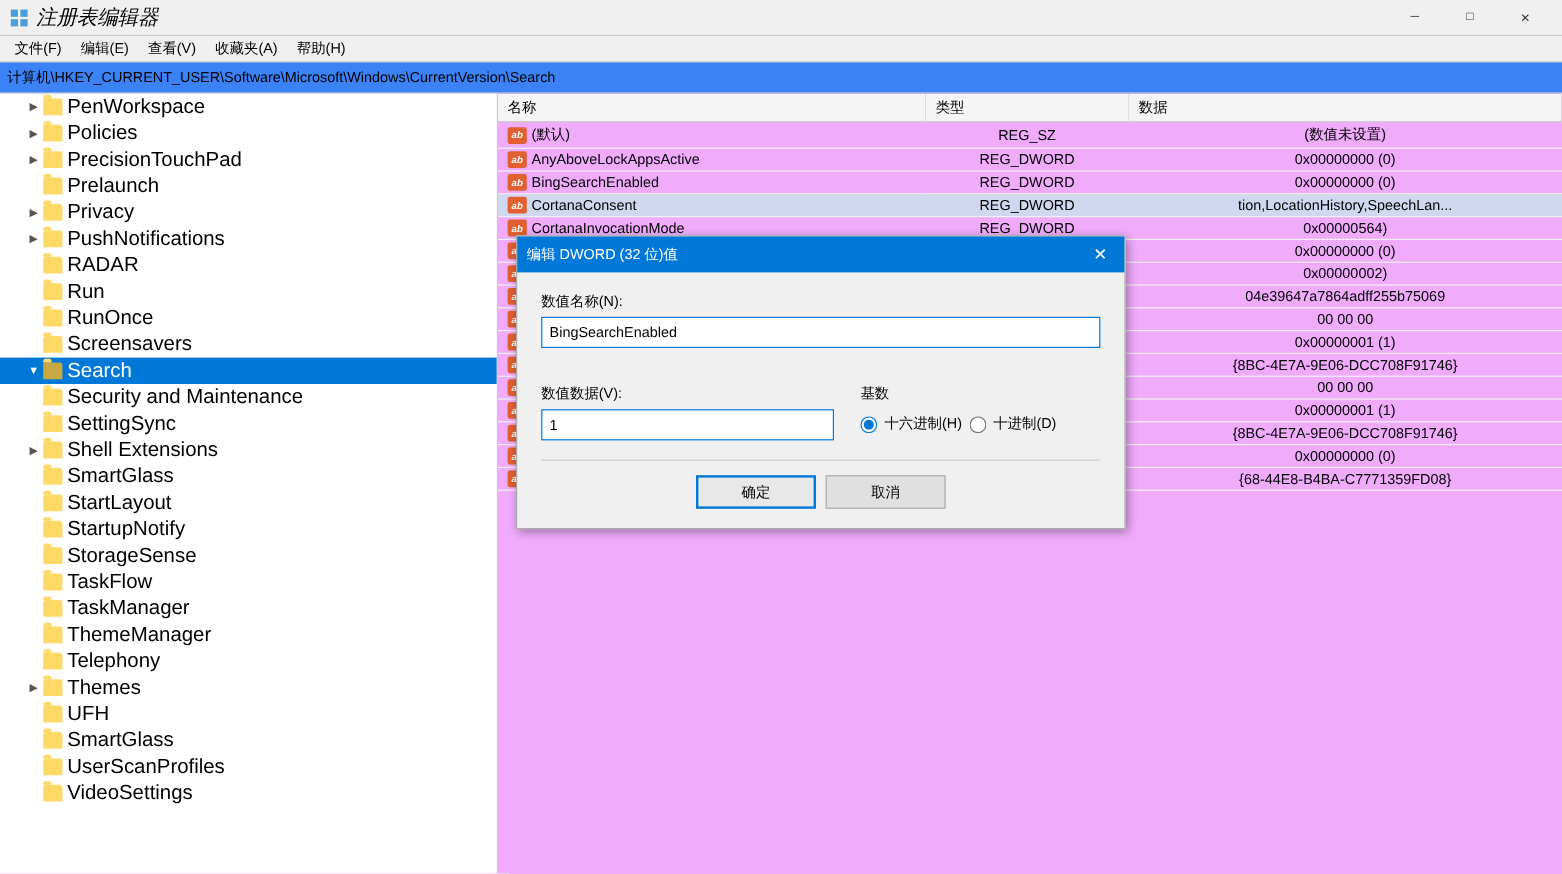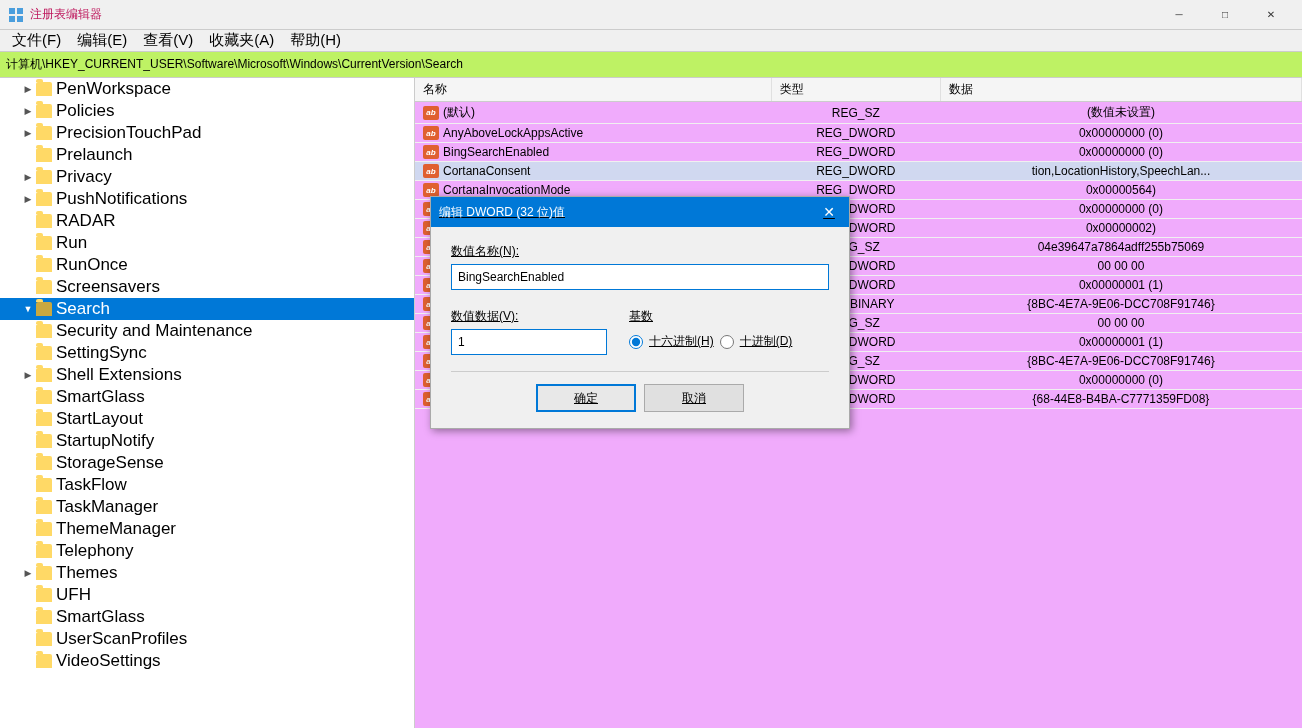--- a/index.html
+++ b/index.html
@@ -25,22 +25,23 @@
     .titlebar-icon {
       width: 16px;
       height: 16px;
       margin-right: 6px;
       display: flex;
       align-items: center;
       justify-content: center;
     }
     .titlebar-title {
       flex: 1;
-      font-size: 12px;
-      color: #be185d;
+      font-size: 17px;
+      color: #000000;
+      font-style: italic;
     }
     .titlebar-controls {
       display: flex;
       gap: 0;
     }
     .titlebar-btn {
       width: 46px;
       height: 30px;
       display: flex;
       align-items: center;
@@ -55,27 +56,27 @@
       background: #f0f0f0;
       height: 22px;
       display: flex;
       align-items: center;
       padding: 0 4px;
       border-bottom: 1px solid #ccc;
     }
     .menu-item {
       padding: 2px 8px;
       cursor: pointer;
-      font-size: 15px;
+      font-size: 12px;
       color: #000;
     }
 
     
     .breadcrumb-bar {
-      background: #bef264;
+      background: #3b82f6;
       height: 26px;
       display: flex;
       align-items: center;
       padding: 0 6px;
       border-bottom: 1px solid #ccc;
       font-size: 12px;
     }
 
     
     .main-area {
@@ -194,25 +195,24 @@
 
     
     .tree-panel::-webkit-scrollbar { width: 14px; }
     .tree-panel::-webkit-scrollbar-track { background: #f0f0f0; }
     .tree-panel::-webkit-scrollbar-thumb { background: #c0c0c0; border: 2px solid #f0f0f0; }
 
     .dialog {
       background: #f0f0f0;
       border: 1px solid #aaa;
       box-shadow: 2px 2px 8px rgba(0,0,0,0.4);
-      width: 420px;
+      width: 508px;
       position: absolute;
       top: 196px;
       left: 430px;
-      text-decoration: underline;
     }
 
     .dialog-titlebar {
       background: #0078d7;
       color: #fff;
       height: 30px;
       display: flex;
       align-items: center;
       padding: 0 8px;
       font-size: 12px;
@@ -251,21 +251,21 @@
       font-size: 12px;
       font-family: inherit;
       outline: none;
       background: #fff;
       margin-bottom: 14px;
     }
 
     .dialog-row {
       display: flex;
       gap: 22px;
-      margin-top: 4px;
+      margin-top: 16px;
     }
 
     .dialog-left {
       flex: 1;
     }
     .dialog-right {
       width: 200px;
     }
 
     .dialog-right-label {

